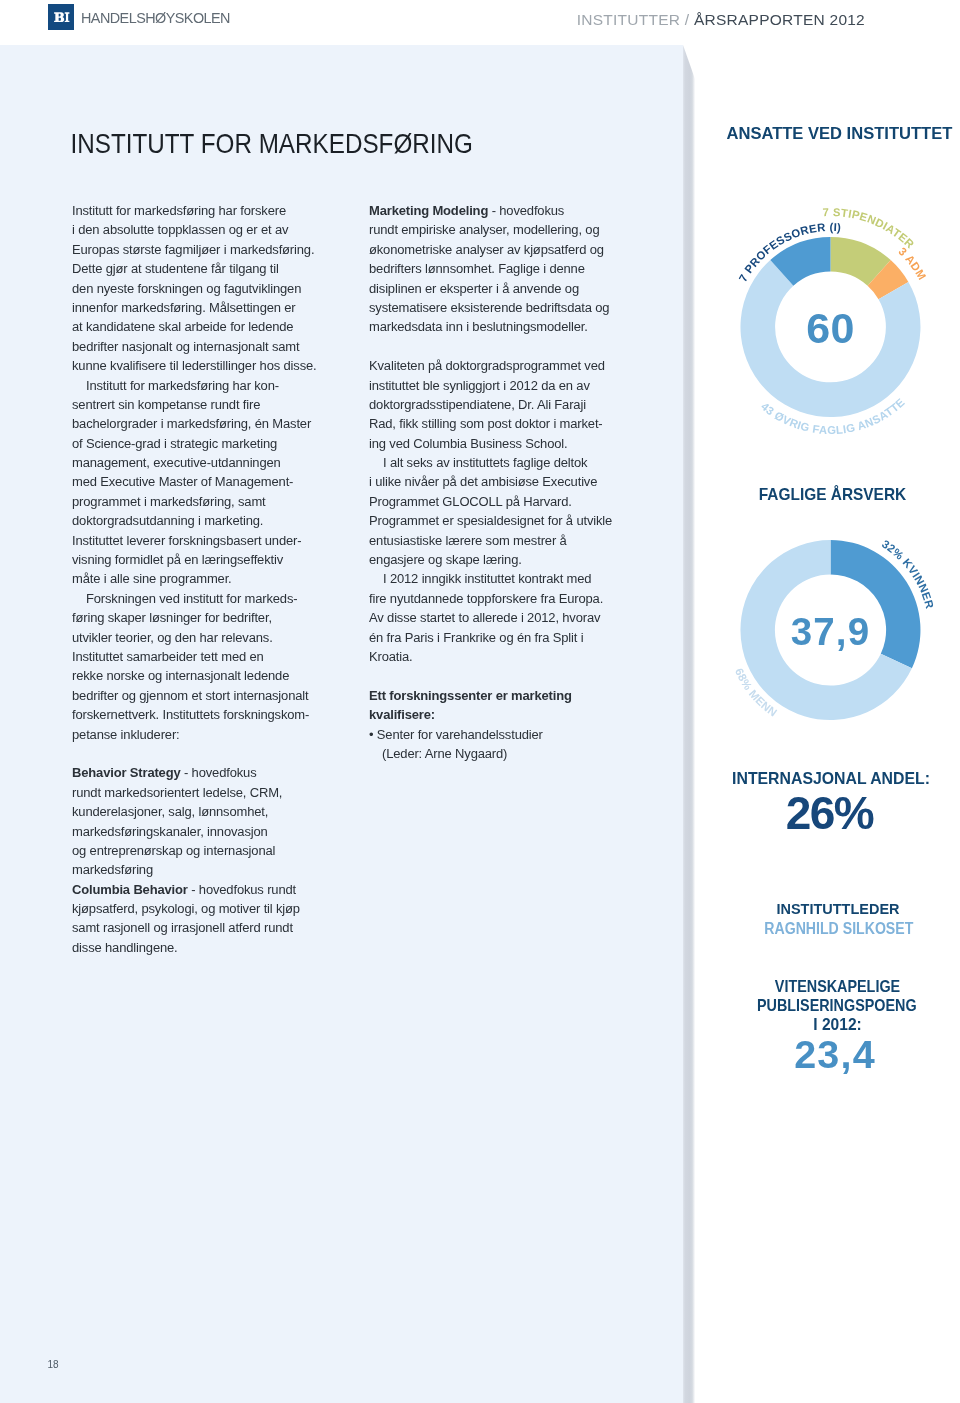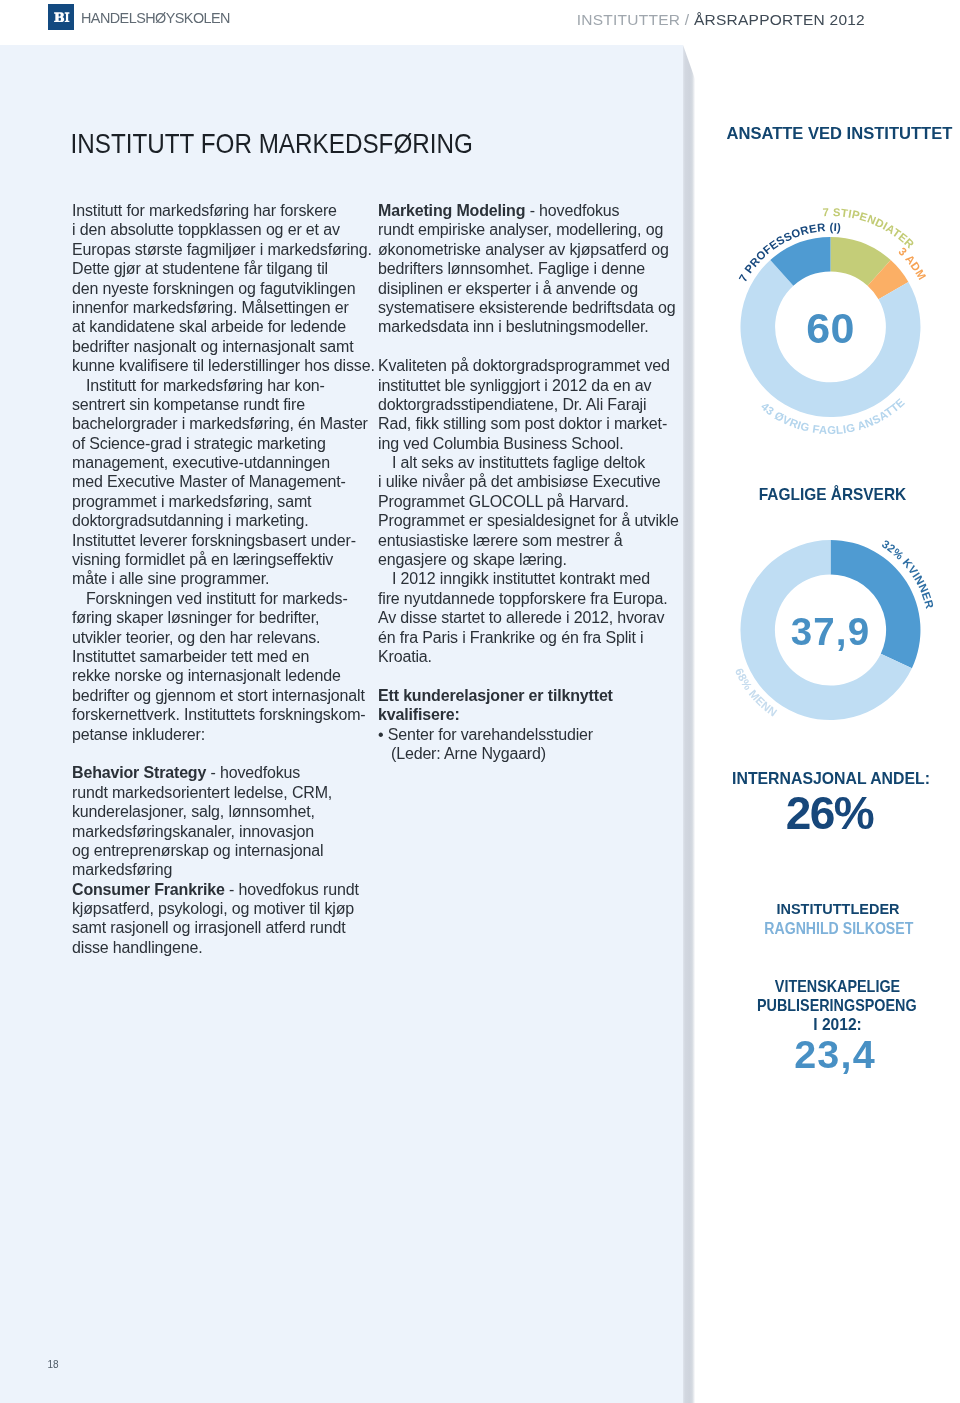--- a/index.html
+++ b/index.html
@@ -17,24 +17,24 @@
   .logo-mark .bi{position:absolute;left:0;top:0;width:26px;height:26px;display:block;}
   .logo-text{position:absolute;left:81px;top:8.5px;font-size:14.4px;letter-spacing:-0.54px;color:#606a73;
       font-weight:400;line-height:18px;}
   .crumb{position:absolute;right:3px;top:10.8px;font-size:15.5px;letter-spacing:0.25px;color:#9fa6ad;
       white-space:nowrap;line-height:18px;}
   .crumb .b{color:#3f4a55;}
 
   .page-title{position:absolute;left:70.5px;top:131.5px;font-size:24.25px;color:#1b2026;font-weight:400;
       letter-spacing:0px;line-height:28px;white-space:nowrap;transform:scaleY(1.115);transform-origin:0 100%;}
 
-  .col{position:absolute;font-size:16px;line-height:19.4px;color:#2b3138;letter-spacing:-0.16px;}
+  .col{position:absolute;font-size:13px;line-height:19.4px;color:#2b3138;letter-spacing:-0.16px;}
   .col .ln{transform:scaleY(1.04);transform-origin:0 78%;}
   .col1{left:72px;top:201px;width:300px;}
-  .col2{left:378px;top:201px;width:300px;}
+  .col2{left:369px;top:201px;width:300px;}
   .col .ln{white-space:nowrap;height:19.4px;}
   .col .ln.ind{padding-left:14px;}
   .col .ln.ind2{padding-left:13px;}
   .col b{font-weight:bold;}
 
   .rail{position:absolute;left:699px;top:0;width:278px;height:1403px;}
   .rail-svg{position:absolute;left:-3px;top:0;}
   .ring-label text{font-family:"Liberation Sans",sans-serif;font-weight:bold;font-size:11.3px;letter-spacing:0.3px;}
   .rail-h{position:absolute;left:0;width:278px;box-sizing:border-box;text-align:center;color:#12456f;font-weight:bold;
       font-size:17px;letter-spacing:0px;line-height:19px;transform-origin:50% 50%;}
@@ -100,21 +100,21 @@
       <div class="ln">bedrifter og gjennom et stort internasjonalt</div>
       <div class="ln">forskernettverk. Instituttets forskningskom-</div>
       <div class="ln">petanse inkluderer:</div>
       <div class="ln blank">&nbsp;</div>
       <div class="ln"><b>Behavior Strategy</b> - hovedfokus</div>
       <div class="ln">rundt markedsorientert ledelse, CRM,</div>
       <div class="ln">kunderelasjoner, salg, lønnsomhet,</div>
       <div class="ln">markedsføringskanaler, innovasjon</div>
       <div class="ln">og entreprenørskap og internasjonal</div>
       <div class="ln">markedsføring</div>
-      <div class="ln"><b>Consumer Frankrike</b> - hovedfokus rundt</div>
+      <div class="ln"><b>Columbia Behavior</b> - hovedfokus rundt</div>
       <div class="ln">kjøpsatferd, psykologi, og motiver til kjøp</div>
       <div class="ln">samt rasjonell og irrasjonell atferd rundt</div>
       <div class="ln">disse handlingene.</div>
     </div>
   <div class="col col2" id="col2">
       <div class="ln"><b>Marketing Modeling</b> - hovedfokus</div>
       <div class="ln">rundt empiriske analyser, modellering, og</div>
       <div class="ln">økonometriske analyser av kjøpsatferd og</div>
       <div class="ln">bedrifters lønnsomhet. Faglige i denne</div>
       <div class="ln">disiplinen er eksperter i å anvende og</div>
@@ -131,21 +131,21 @@
       <div class="ln">Programmet GLOCOLL på Harvard.</div>
       <div class="ln">Programmet er spesialdesignet for å utvikle</div>
       <div class="ln">entusiastiske lærere som mestrer å</div>
       <div class="ln">engasjere og skape læring.</div>
       <div class="ln ind">I 2012 inngikk instituttet kontrakt med</div>
       <div class="ln">fire nyutdannede toppforskere fra Europa.</div>
       <div class="ln">Av disse startet to allerede i 2012, hvorav</div>
       <div class="ln">én fra Paris i Frankrike og én fra Split i</div>
       <div class="ln">Kroatia.</div>
       <div class="ln blank">&nbsp;</div>
-      <div class="ln"><b>Ett kunderelasjoner er tilknyttet</b></div>
+      <div class="ln"><b>Ett forskningssenter er marketing</b></div>
       <div class="ln"><b>kvalifisere:</b></div>
       <div class="ln">• Senter for varehandelsstudier</div>
       <div class="ln ind2">(Leder: Arne Nygaard)</div>
     </div>
 
   <div class="rail">
     <svg class="rail-svg" width="264" height="1403" viewBox="0 0 264 1403">
   <path d="M134.5,237.0A90.0,90.0 0 0 1 194.7,260.1L171.6,285.8A55.4,55.4 0 0 0 134.5,271.6Z" fill="#C4CD78"></path>
   <path d="M194.7,260.1A90.0,90.0 0 0 1 212.4,282.0L182.5,299.3A55.4,55.4 0 0 0 171.6,285.8Z" fill="#FBAF65"></path>
   <path d="M212.4,282.0A90.0,90.0 0 1 1 74.3,260.1L97.4,285.8A55.4,55.4 0 1 0 182.5,299.3Z" fill="#BFDDF3"></path>

